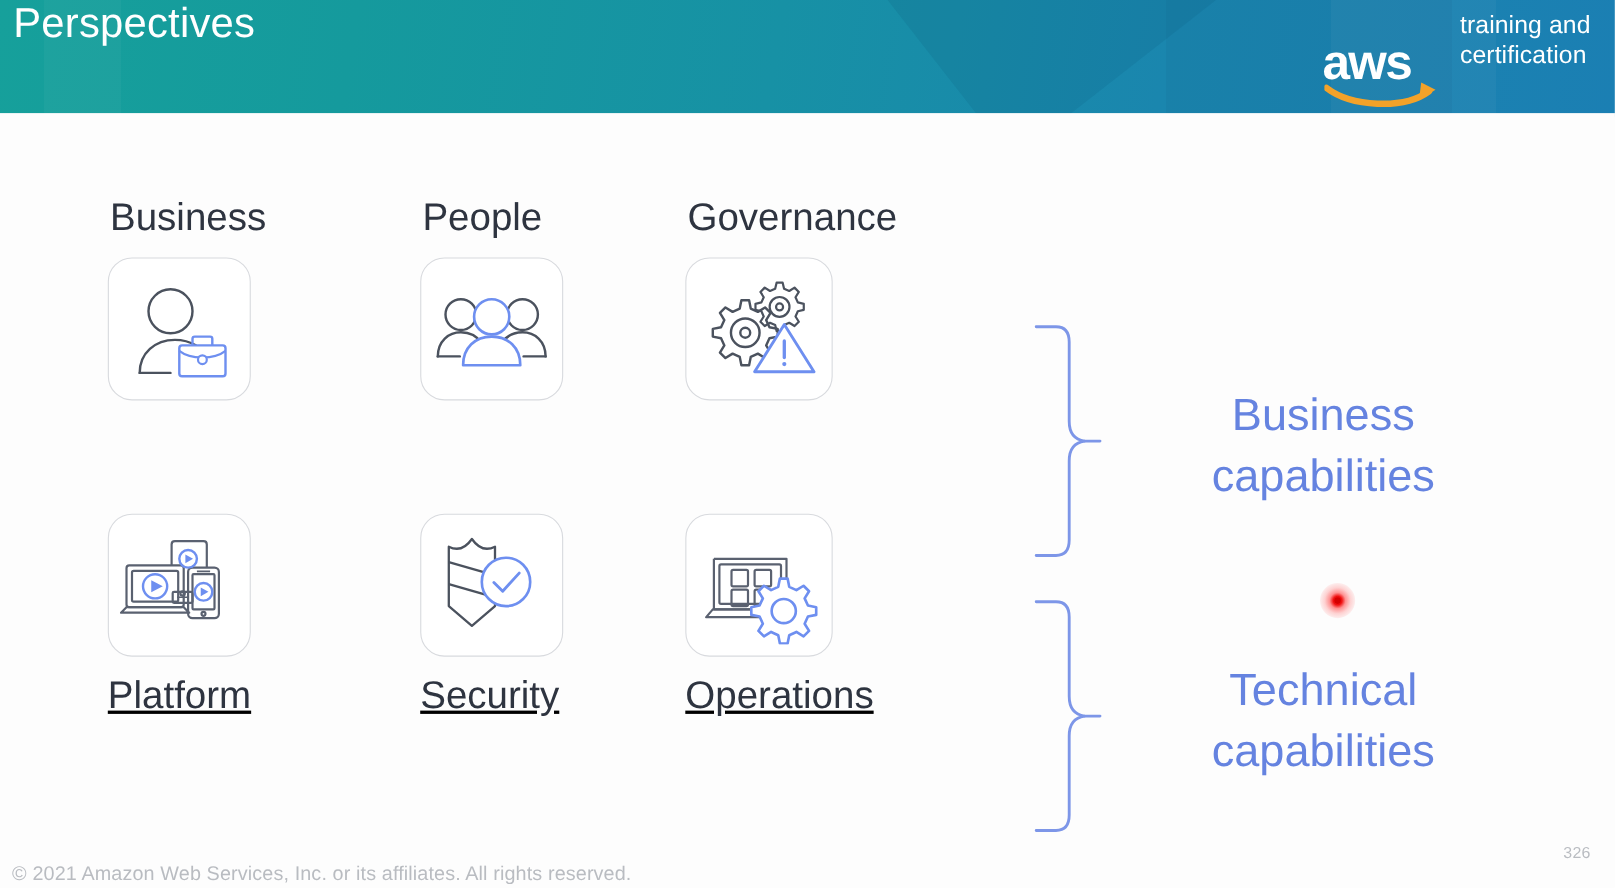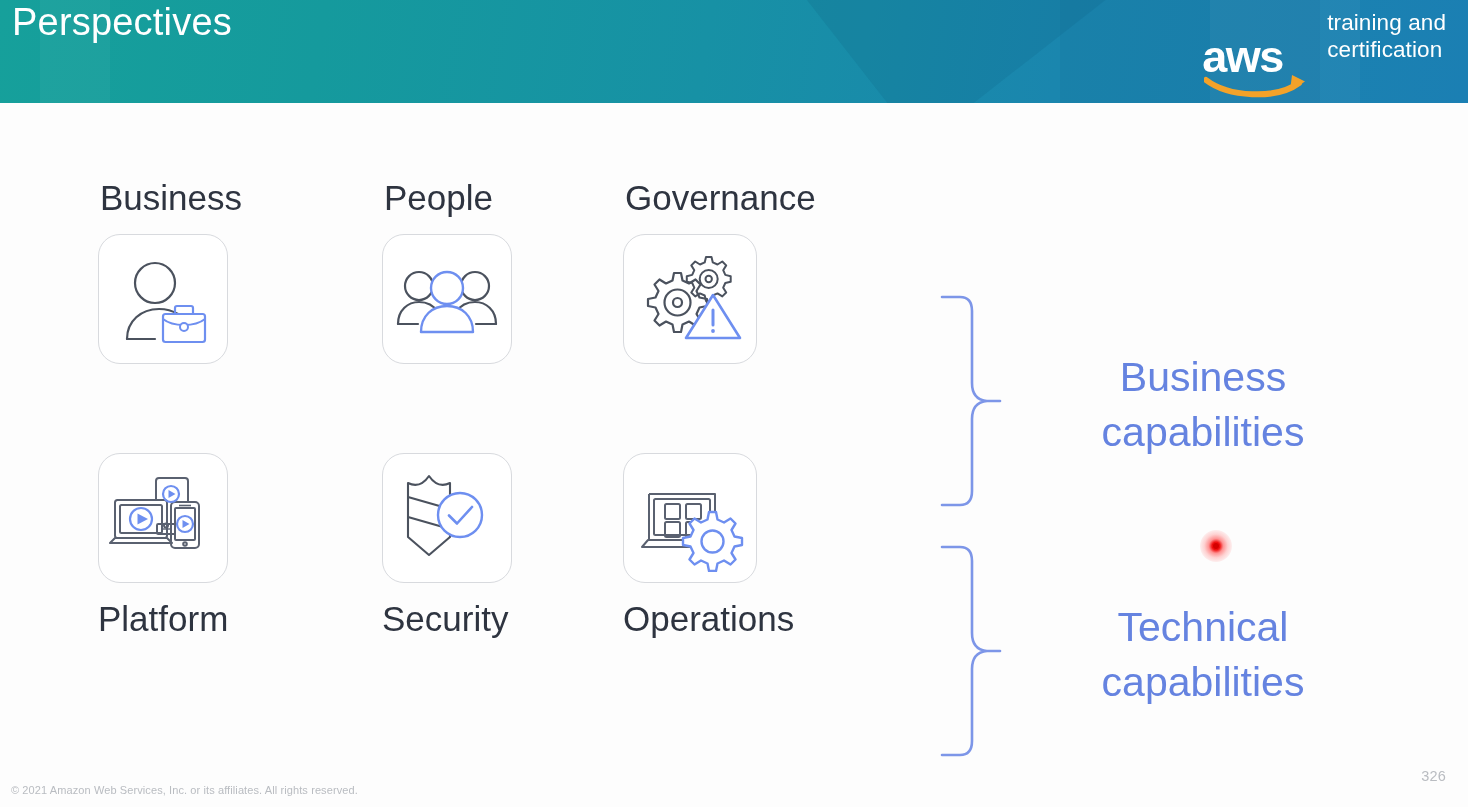--- a/index.html
+++ b/index.html
@@ -109,21 +109,21 @@
     width: 1468px; height: 704px;
     background: #fdfdfd;
   }
 
   .col { position: absolute; }
   .col-1 { left: 98px; }
   .col-2 { left: 382px; }
   .col-3 { left: 623px; }
 
   .row-top { top: 77px; }
-  .row-bot { top: 350px; }
+  .row-bot { top: 364px; text-decoration: underline; }
 
   .perspective-label {
     font-size: 35px;
     color: #2e3440;
     font-weight: 400;
     line-height: 1;
     white-space: nowrap;
   }
   .label-top { margin: 0 0 19px 2px; }
   .label-bot { margin: 18px 0 0 0px; }
@@ -176,21 +176,21 @@
     left: 13px; top: 13px;
     width: 6px; height: 6px;
     border-radius: 50%;
     background: #d40000;
   }
 
   
   .footer-copy {
     position: absolute;
     left: 11px; top: 784px;
-    font-size: 11px;
+    font-size: 18px;
     color: #b9bcc1;
     letter-spacing: 0.1px;
     white-space: nowrap;
   }
   .footer-page {
     position: absolute;
     right: 22px; top: 768px;
     font-size: 14.5px;
     color: #b9bcc1;
     letter-spacing: 0.2px;

